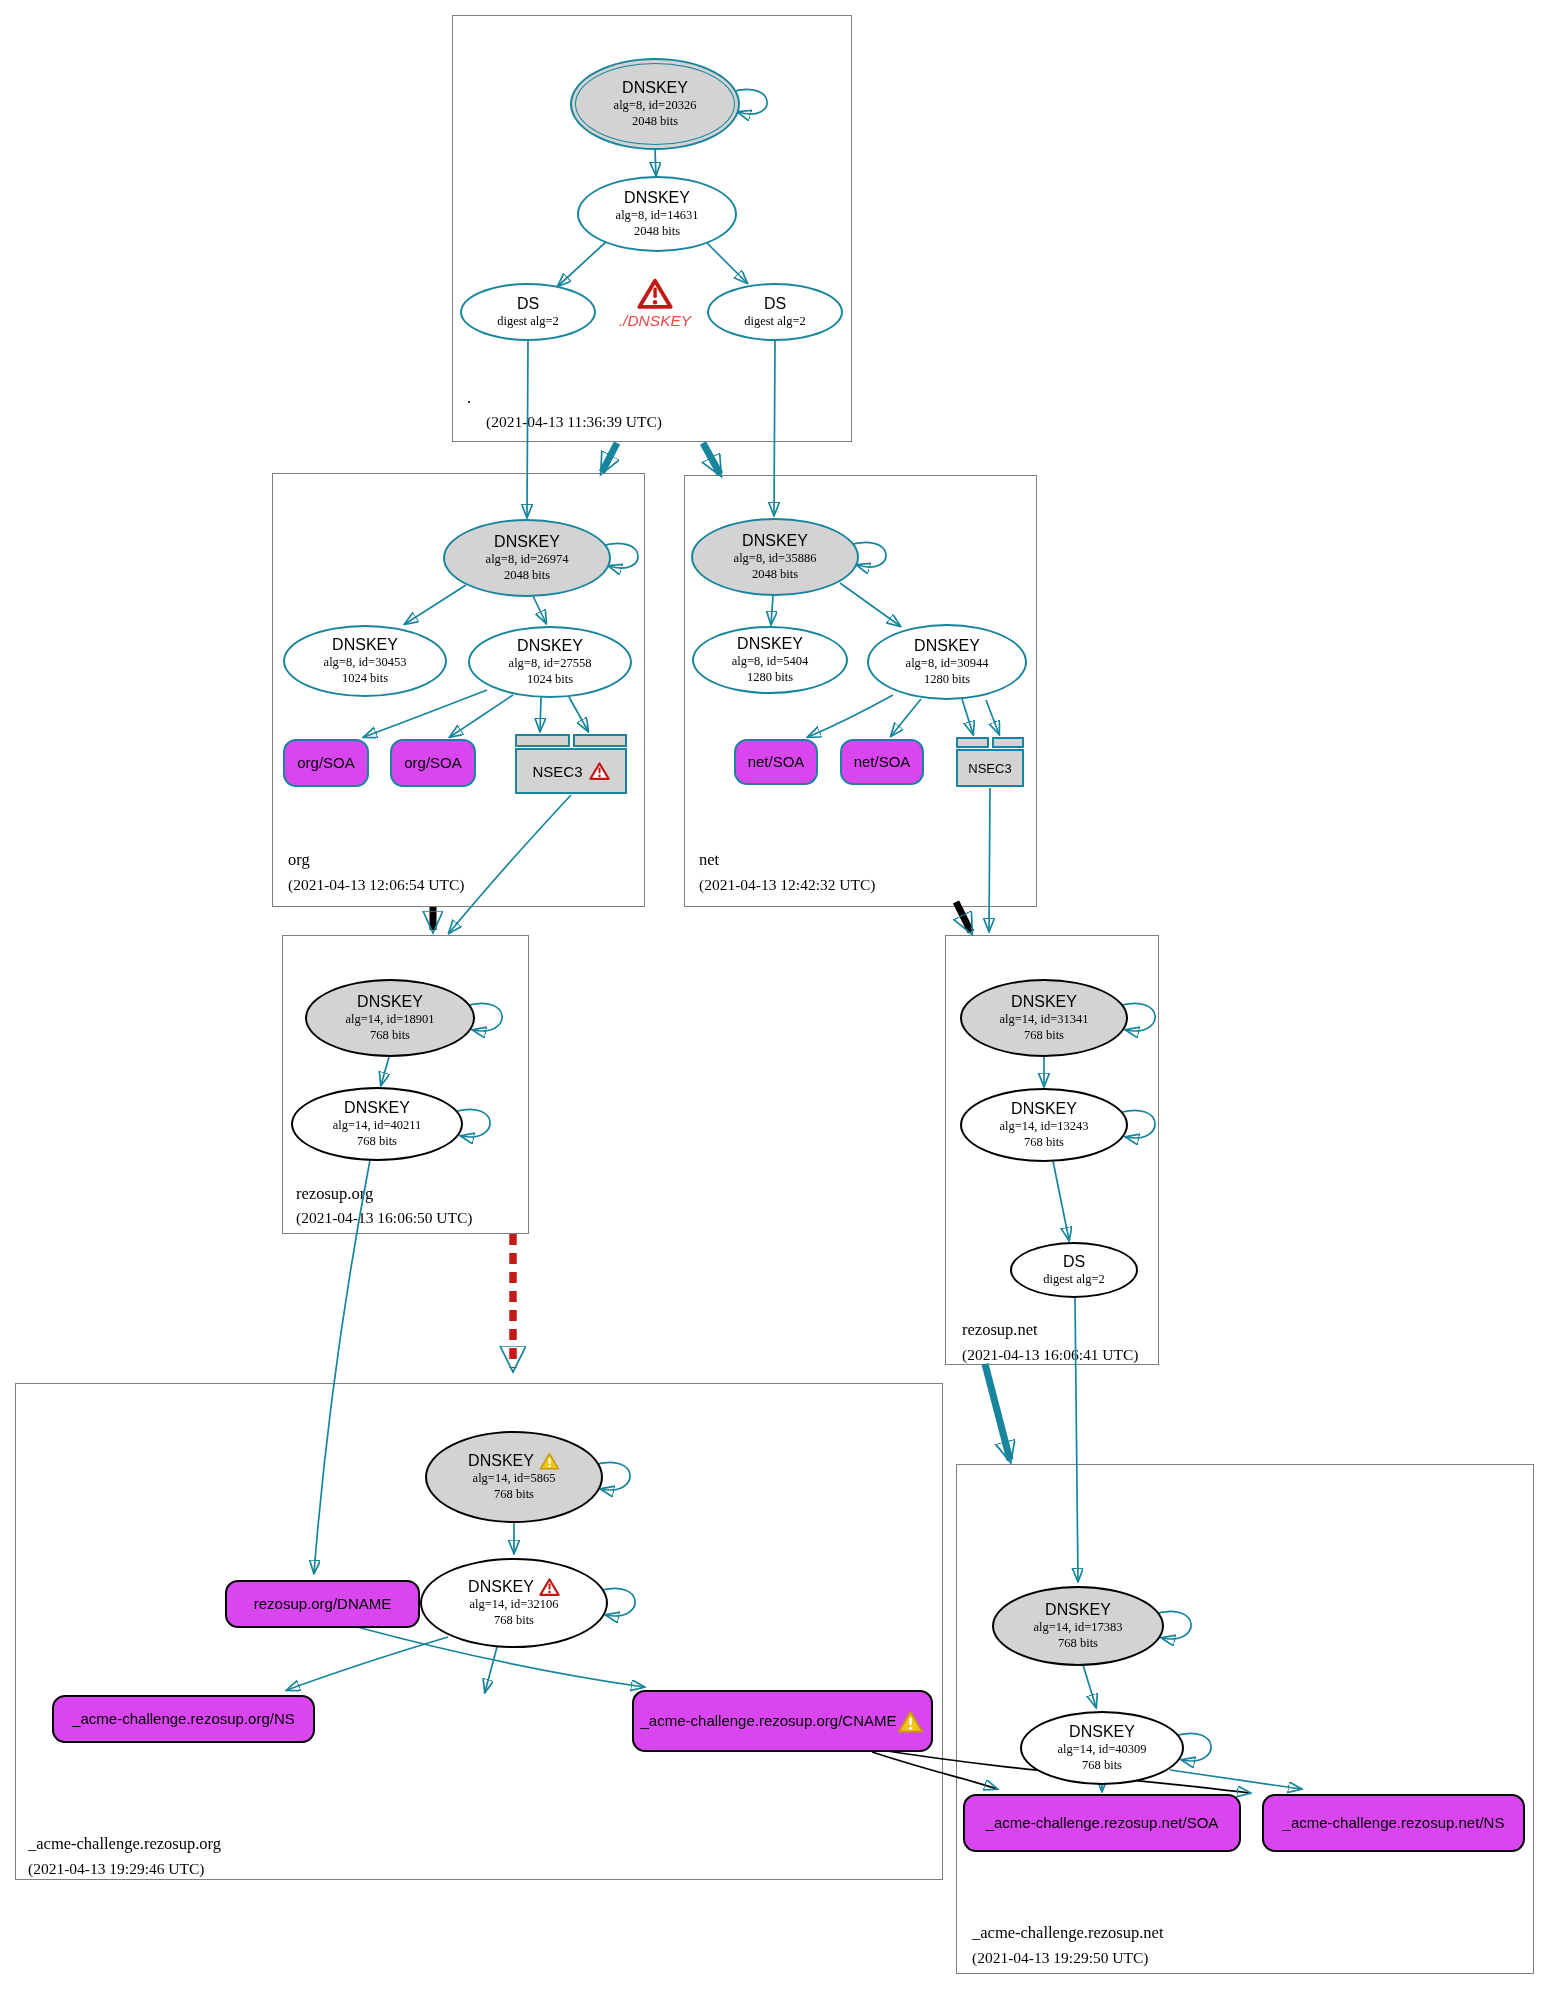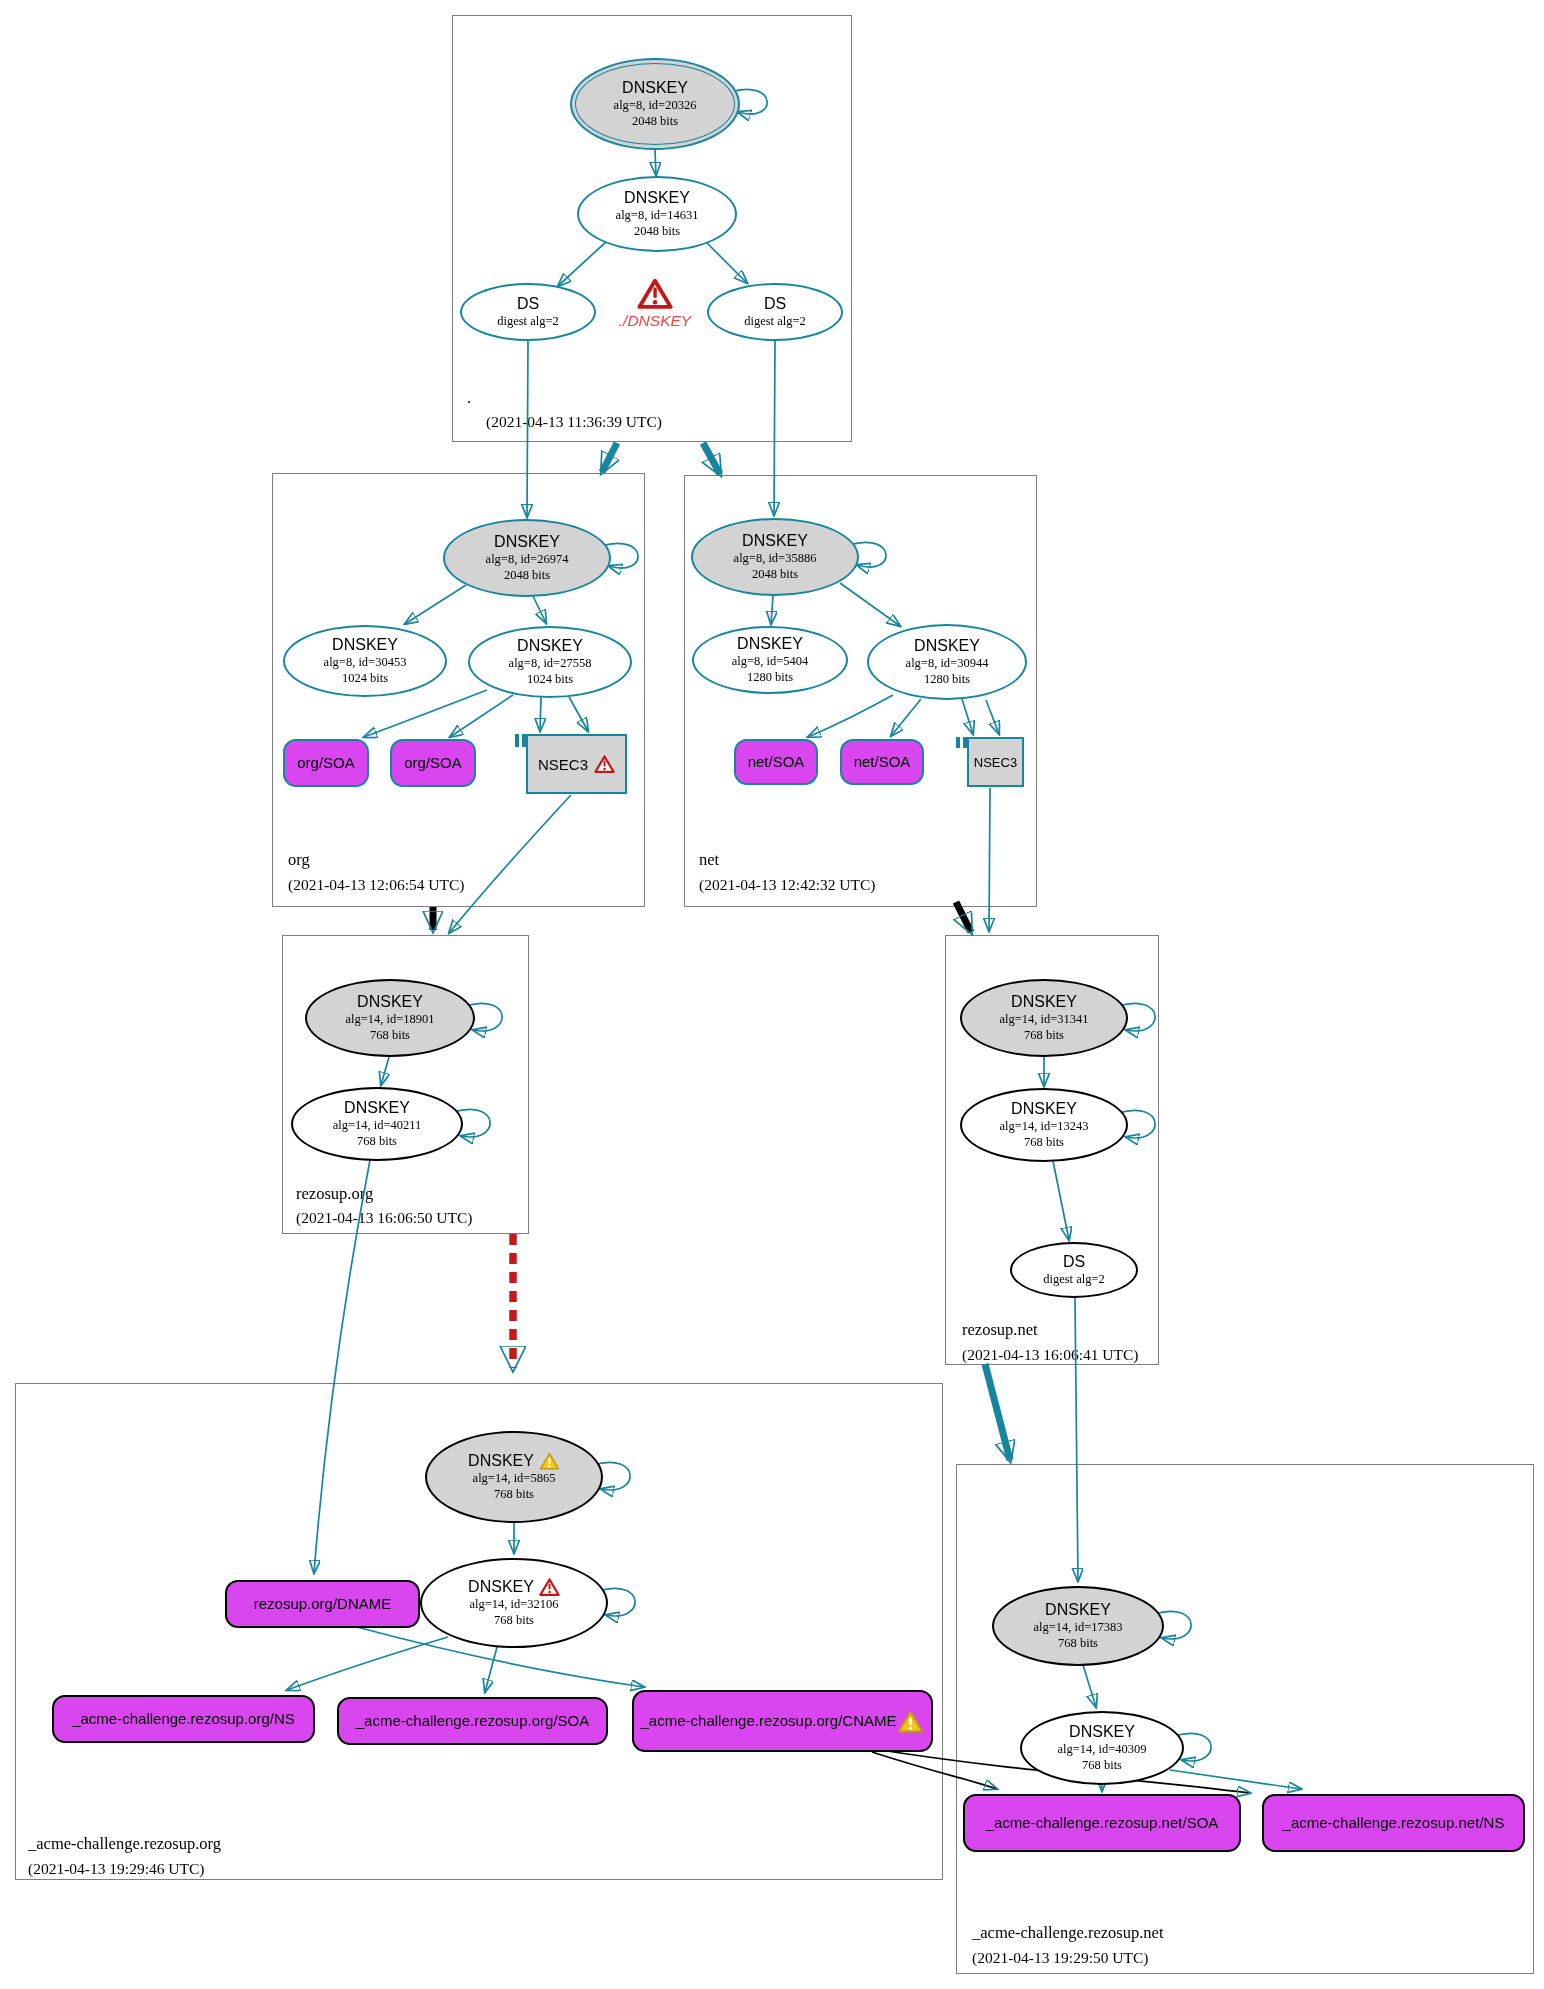--- a/index.html
+++ b/index.html
@@ -23,21 +23,21 @@
   .b-black{border:2px solid #000}
   .ring2{position:absolute;inset:3px;border:1.7px solid #16859d;border-radius:50%;pointer-events:none}
   .ntitle{font:16px "Liberation Sans",sans-serif;line-height:1.12;display:flex;align-items:center;gap:5px}
   .nmeta,.nbits{font:12.5px "Liberation Serif",serif;line-height:1.3}
 
   .rrect{position:absolute;border-radius:13px;background:#d946ef;z-index:3;box-sizing:border-box;
          display:flex;align-items:center;justify-content:center;text-align:center;
          font:15px "Liberation Sans",sans-serif;line-height:1.15}
   .rrect.col{flex-direction:row;gap:1px}
 
-  .nsec3{position:absolute;z-index:3;display:flex;flex-direction:row;box-sizing:border-box}
+  .nsec3{position:absolute;z-index:3;display:flex;flex-direction:column;box-sizing:border-box}
   .n3top{display:flex;gap:3px;height:13px;margin-bottom:1px}
   .n3cell{flex:1;border:2px solid #16859d;background:#d3d3d3;box-sizing:border-box}
   .n3main{flex:1;border:2px solid #16859d;background:#d3d3d3;box-sizing:border-box;
           display:flex;align-items:center;justify-content:center;gap:6px;
           font:15px "Liberation Sans",sans-serif}
   .n3main.small{font:13px "Liberation Sans",sans-serif}
 
   .icn{width:21px;height:18px;flex:0 0 auto}
   .icn-cname{width:27px;height:23px}
   .icn-big{width:36px;height:31px}
@@ -281,21 +281,20 @@
           <path d="M12 1.8 L22.6 19.6 L1.4 19.6 Z" fill="#fff" stroke="#c21712" stroke-width="2.6" stroke-linejoin="round"></path>
           <rect x="10.9" y="6.5" width="2.3" height="7" rx="1" fill="#c21712"></rect>
           <circle cx="12" cy="16.4" r="1.5" fill="#c21712"></circle>
         </svg>
     </div>
     <div class="nmeta">alg=14, id=32106</div>
     <div class="nbits">768 bits</div>
   </div>
   <div class="rrect b-black" style="left:225px;top:1580px;width:195px;height:48px">rezosup.org/DNAME</div>
   <div class="rrect b-black" style="left:52px;top:1695px;width:263px;height:48px">_acme-challenge.rezosup.org/NS</div>
-  <div class="rrect b-black" style="left:337px;top:1697px;width:271px;height:48px">_acme-challenge.rezosup.org/SOA</div>
   <div class="rrect b-black col" style="left:632px;top:1690px;width:301px;height:62px">
     <span>_acme-challenge.rezosup.org/CNAME</span>
     <svg class="icn-cname" viewBox="0 0 24 21">
         <path d="M12 1.8 L22.6 19.6 L1.4 19.6 Z" fill="#f3c41c" stroke="#c79b07" stroke-width="1.8" stroke-linejoin="round"></path>
         <rect x="10.9" y="7" width="2.3" height="7" rx="1" fill="#fff"></rect>
         <circle cx="12" cy="16.6" r="1.4" fill="#fff"></circle>
       </svg>
   </div>
 
   <div class="ell gray b-black" style="left:992px;top:1586px;width:172px;height:80px">

